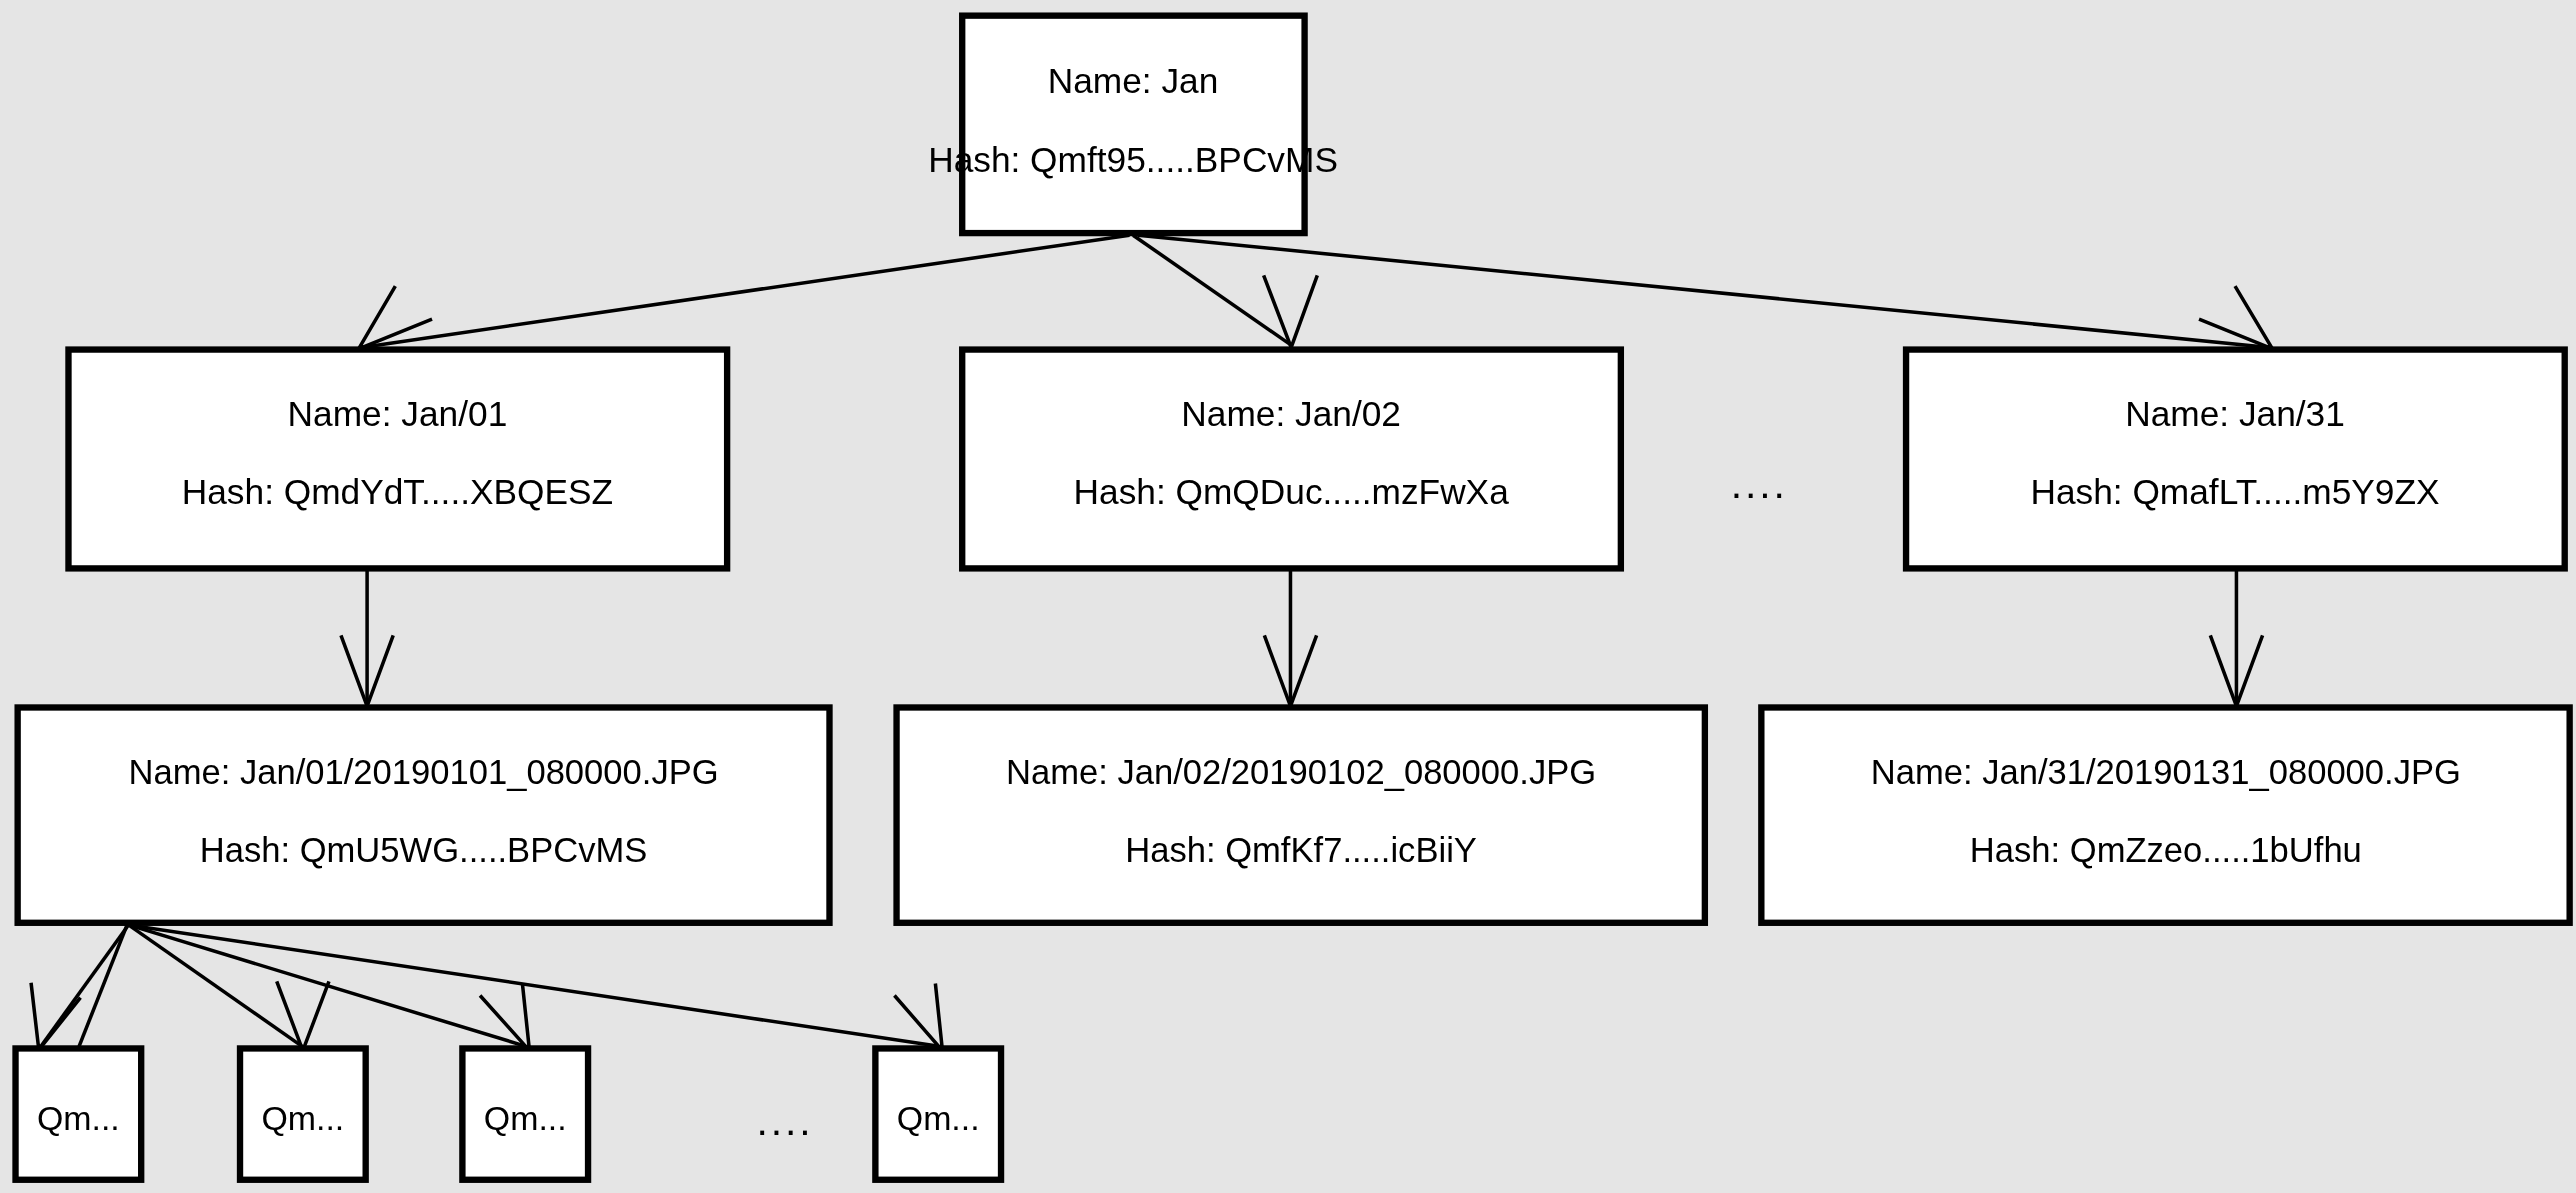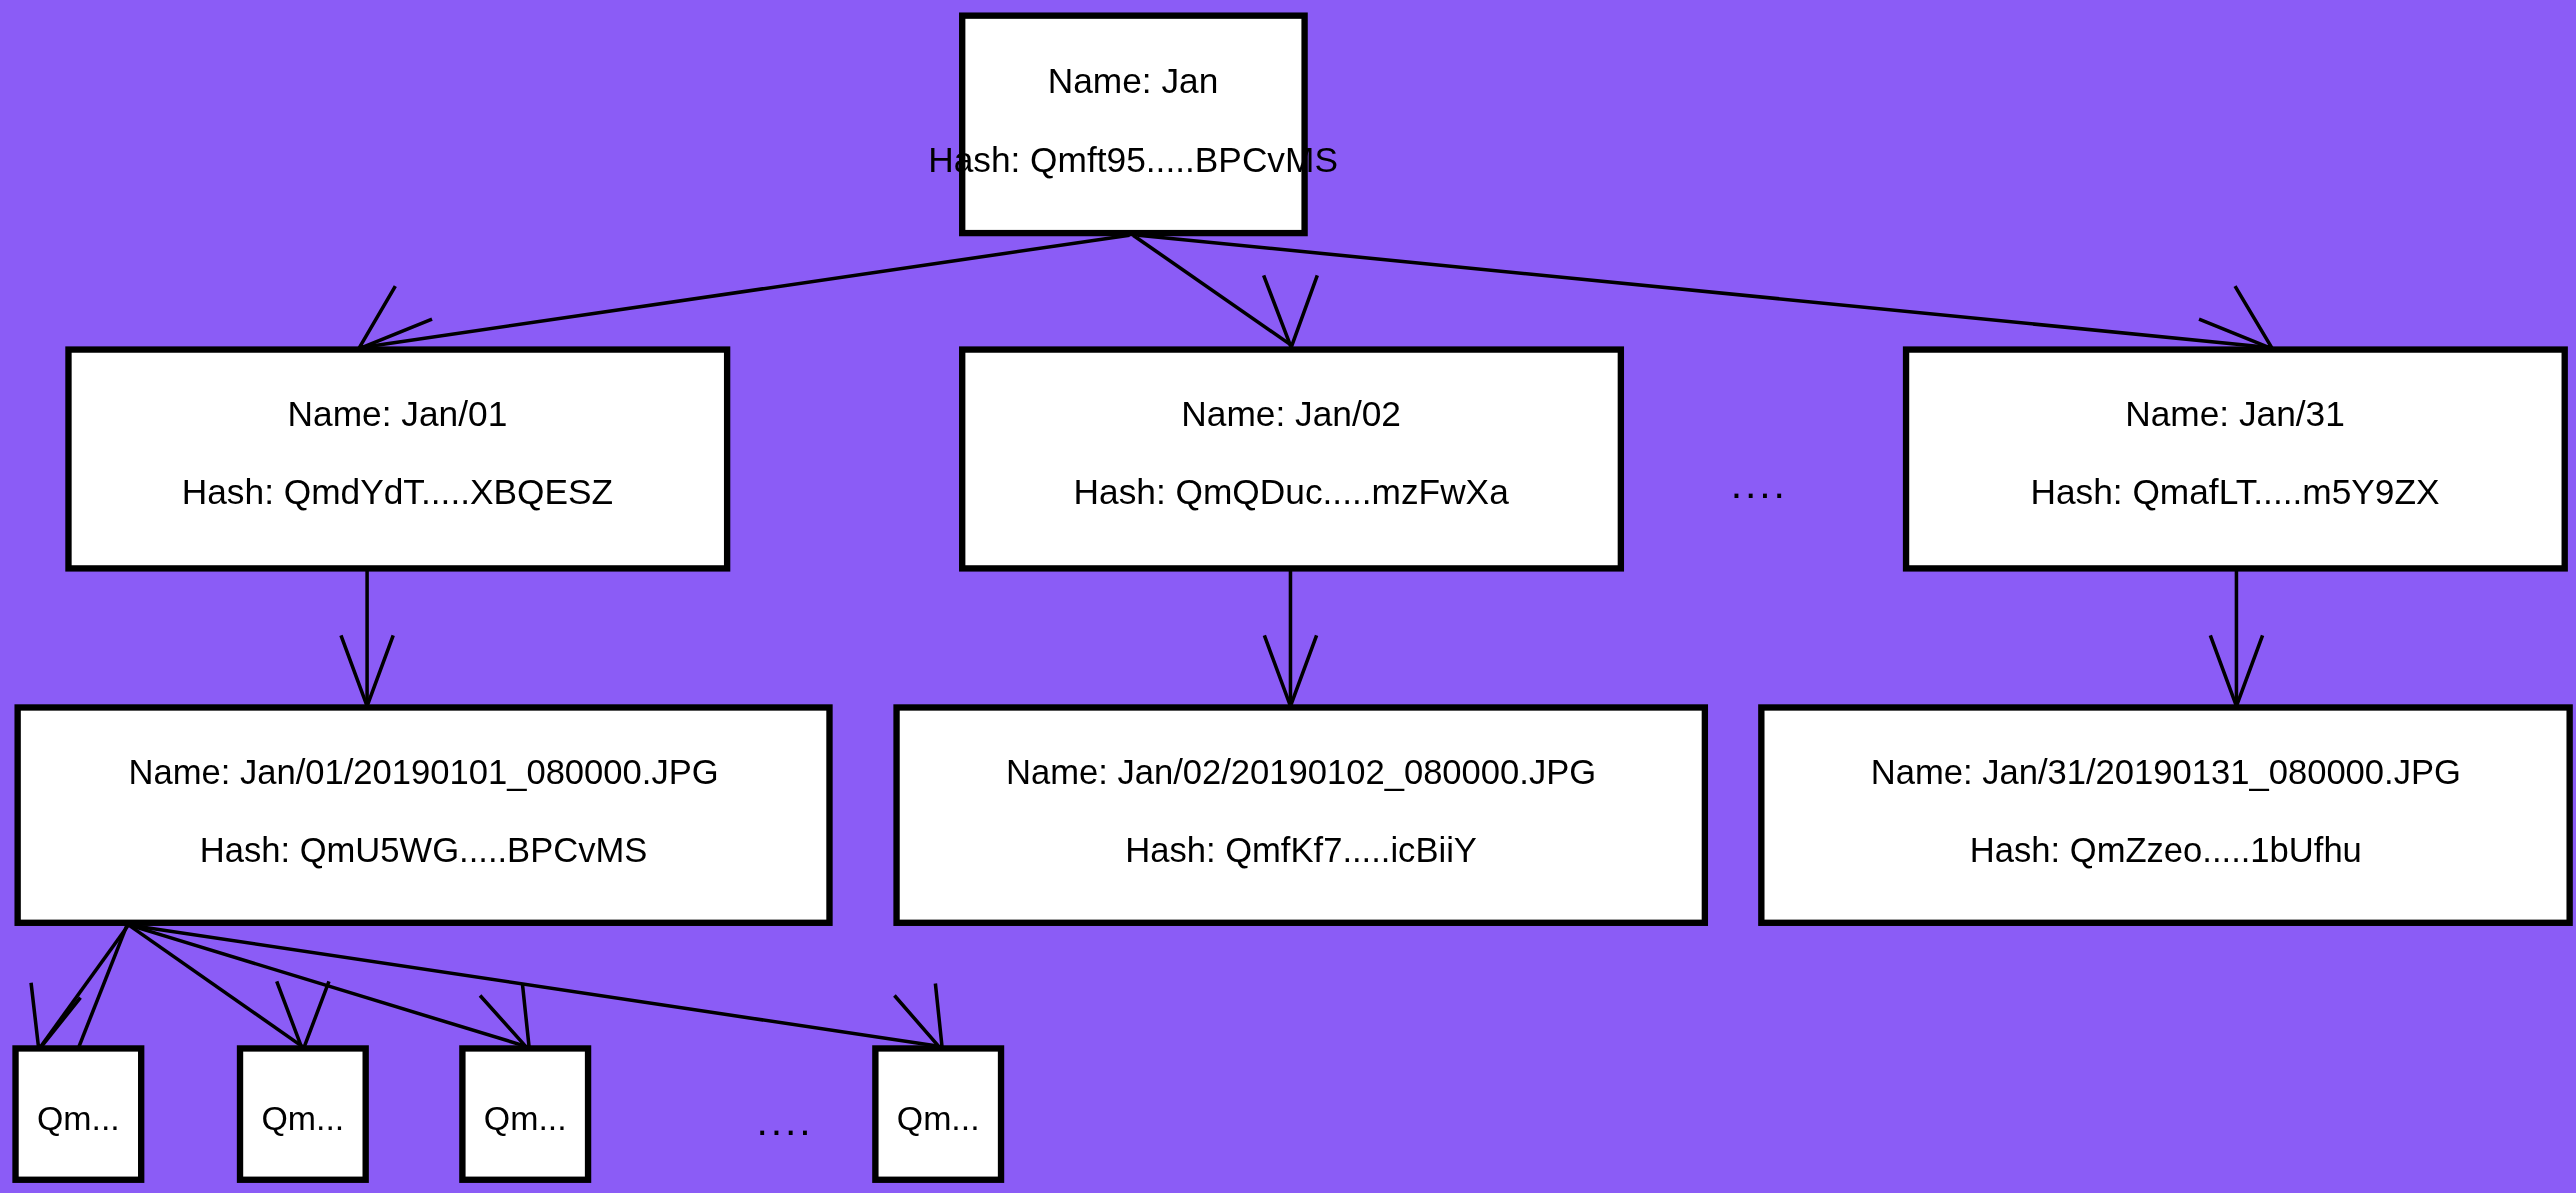--- a/index.html
+++ b/index.html
@@ -4,21 +4,21 @@
 <style>
   html, body {
     margin: 0;
     padding: 0;
     background: #ffffff;
   }
   #canvas {
     position: relative;
     width: 2576px;
     height: 1194px;
-    background: #8b5cf6;
+    background: #e5e5e5;
     font-family: "Liberation Sans", sans-serif;
     overflow: hidden;
   }
   svg.diagram {
     position: absolute;
     top: 0;
     left: 0;
     width: 2576px;
     height: 1194px;
   }

